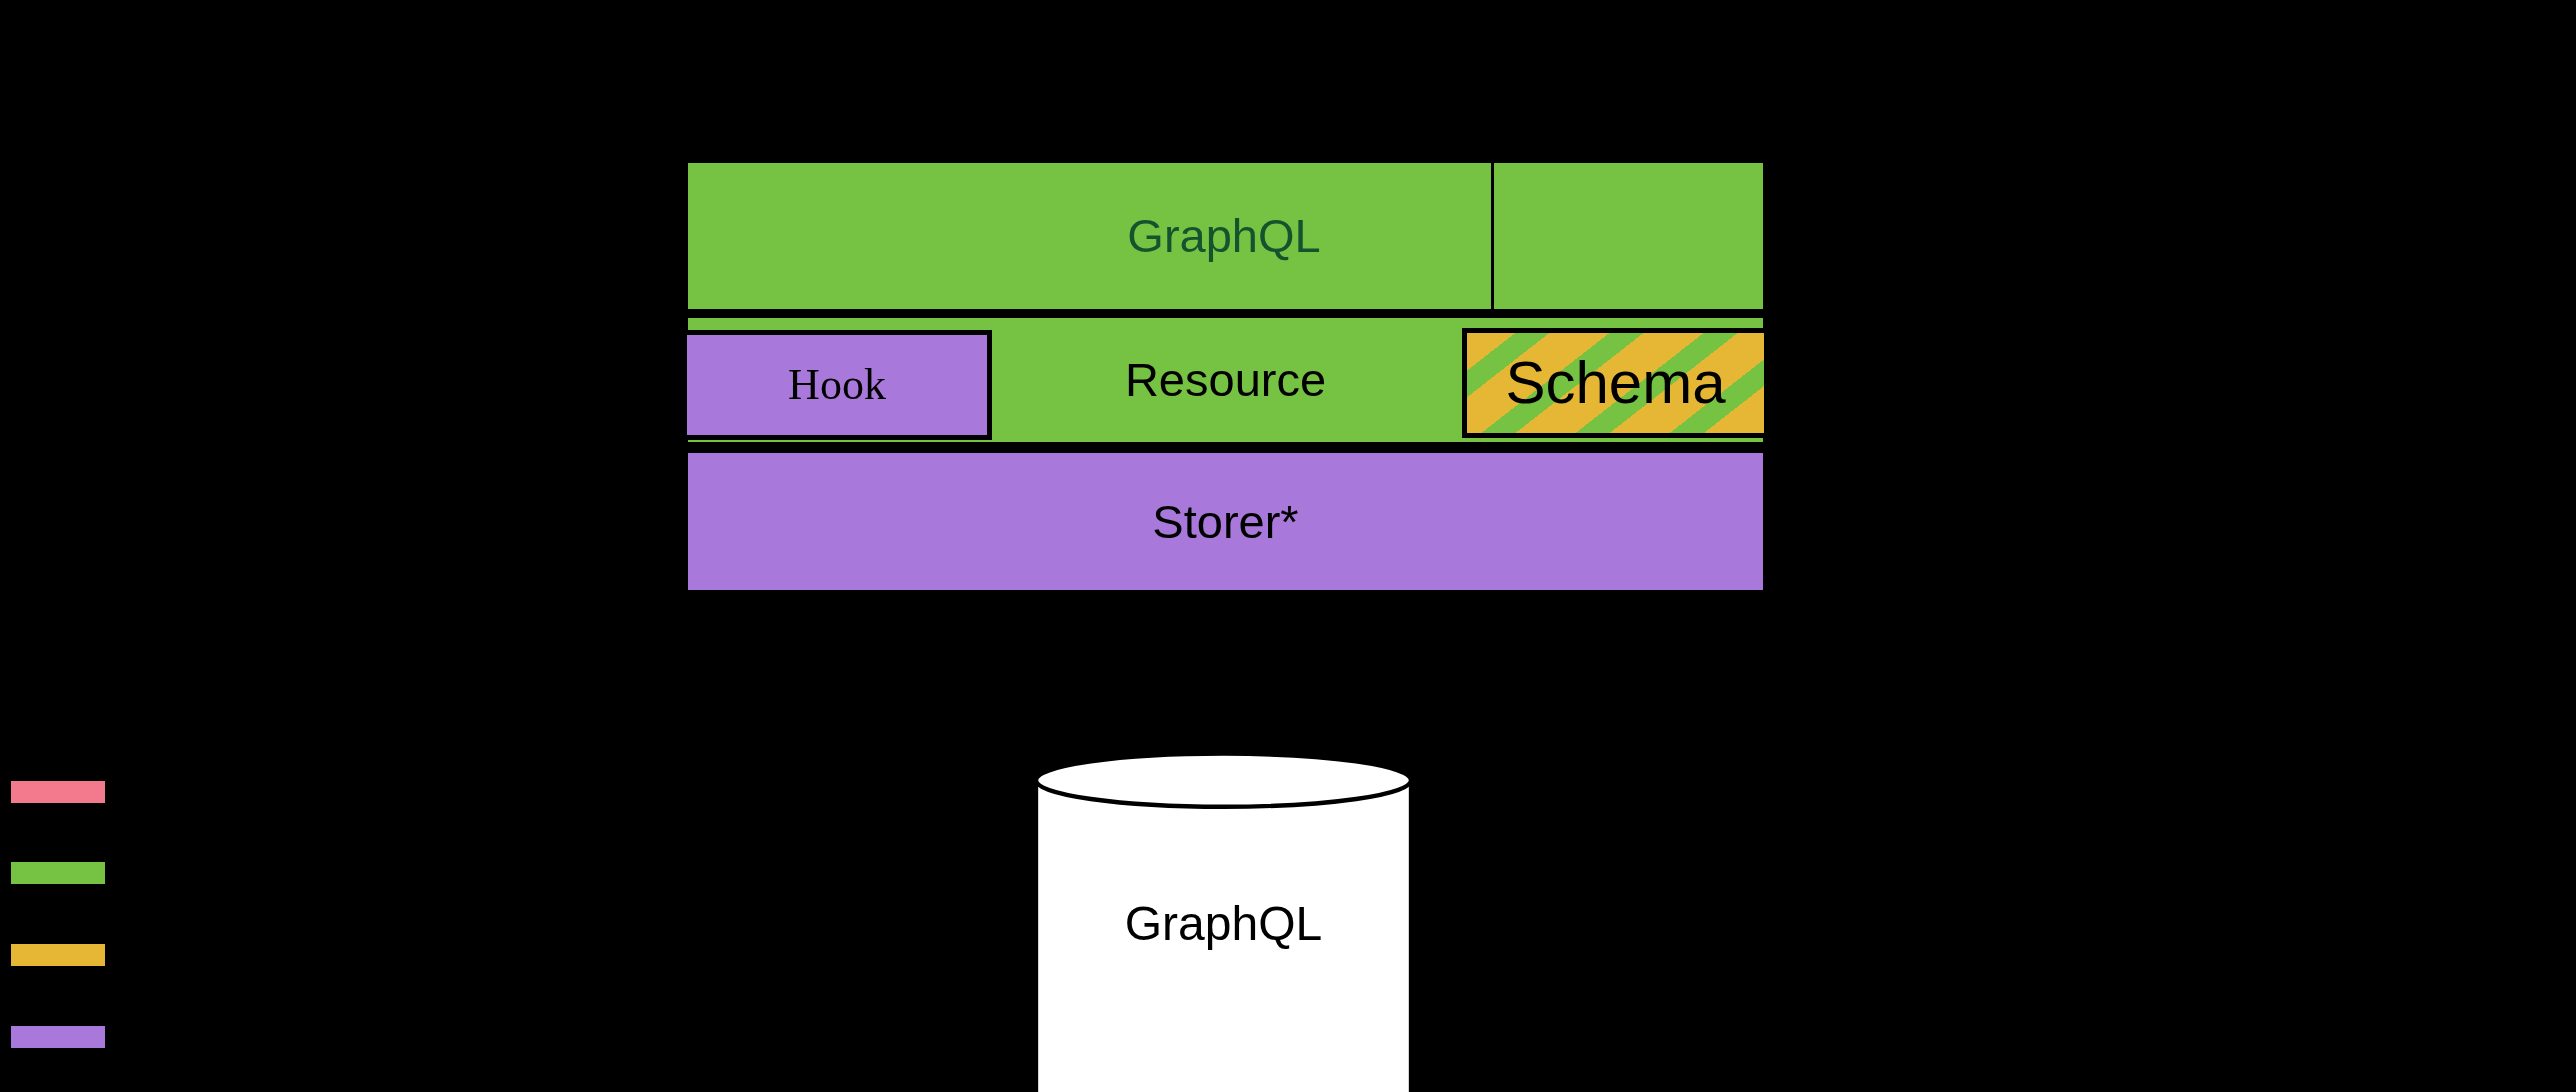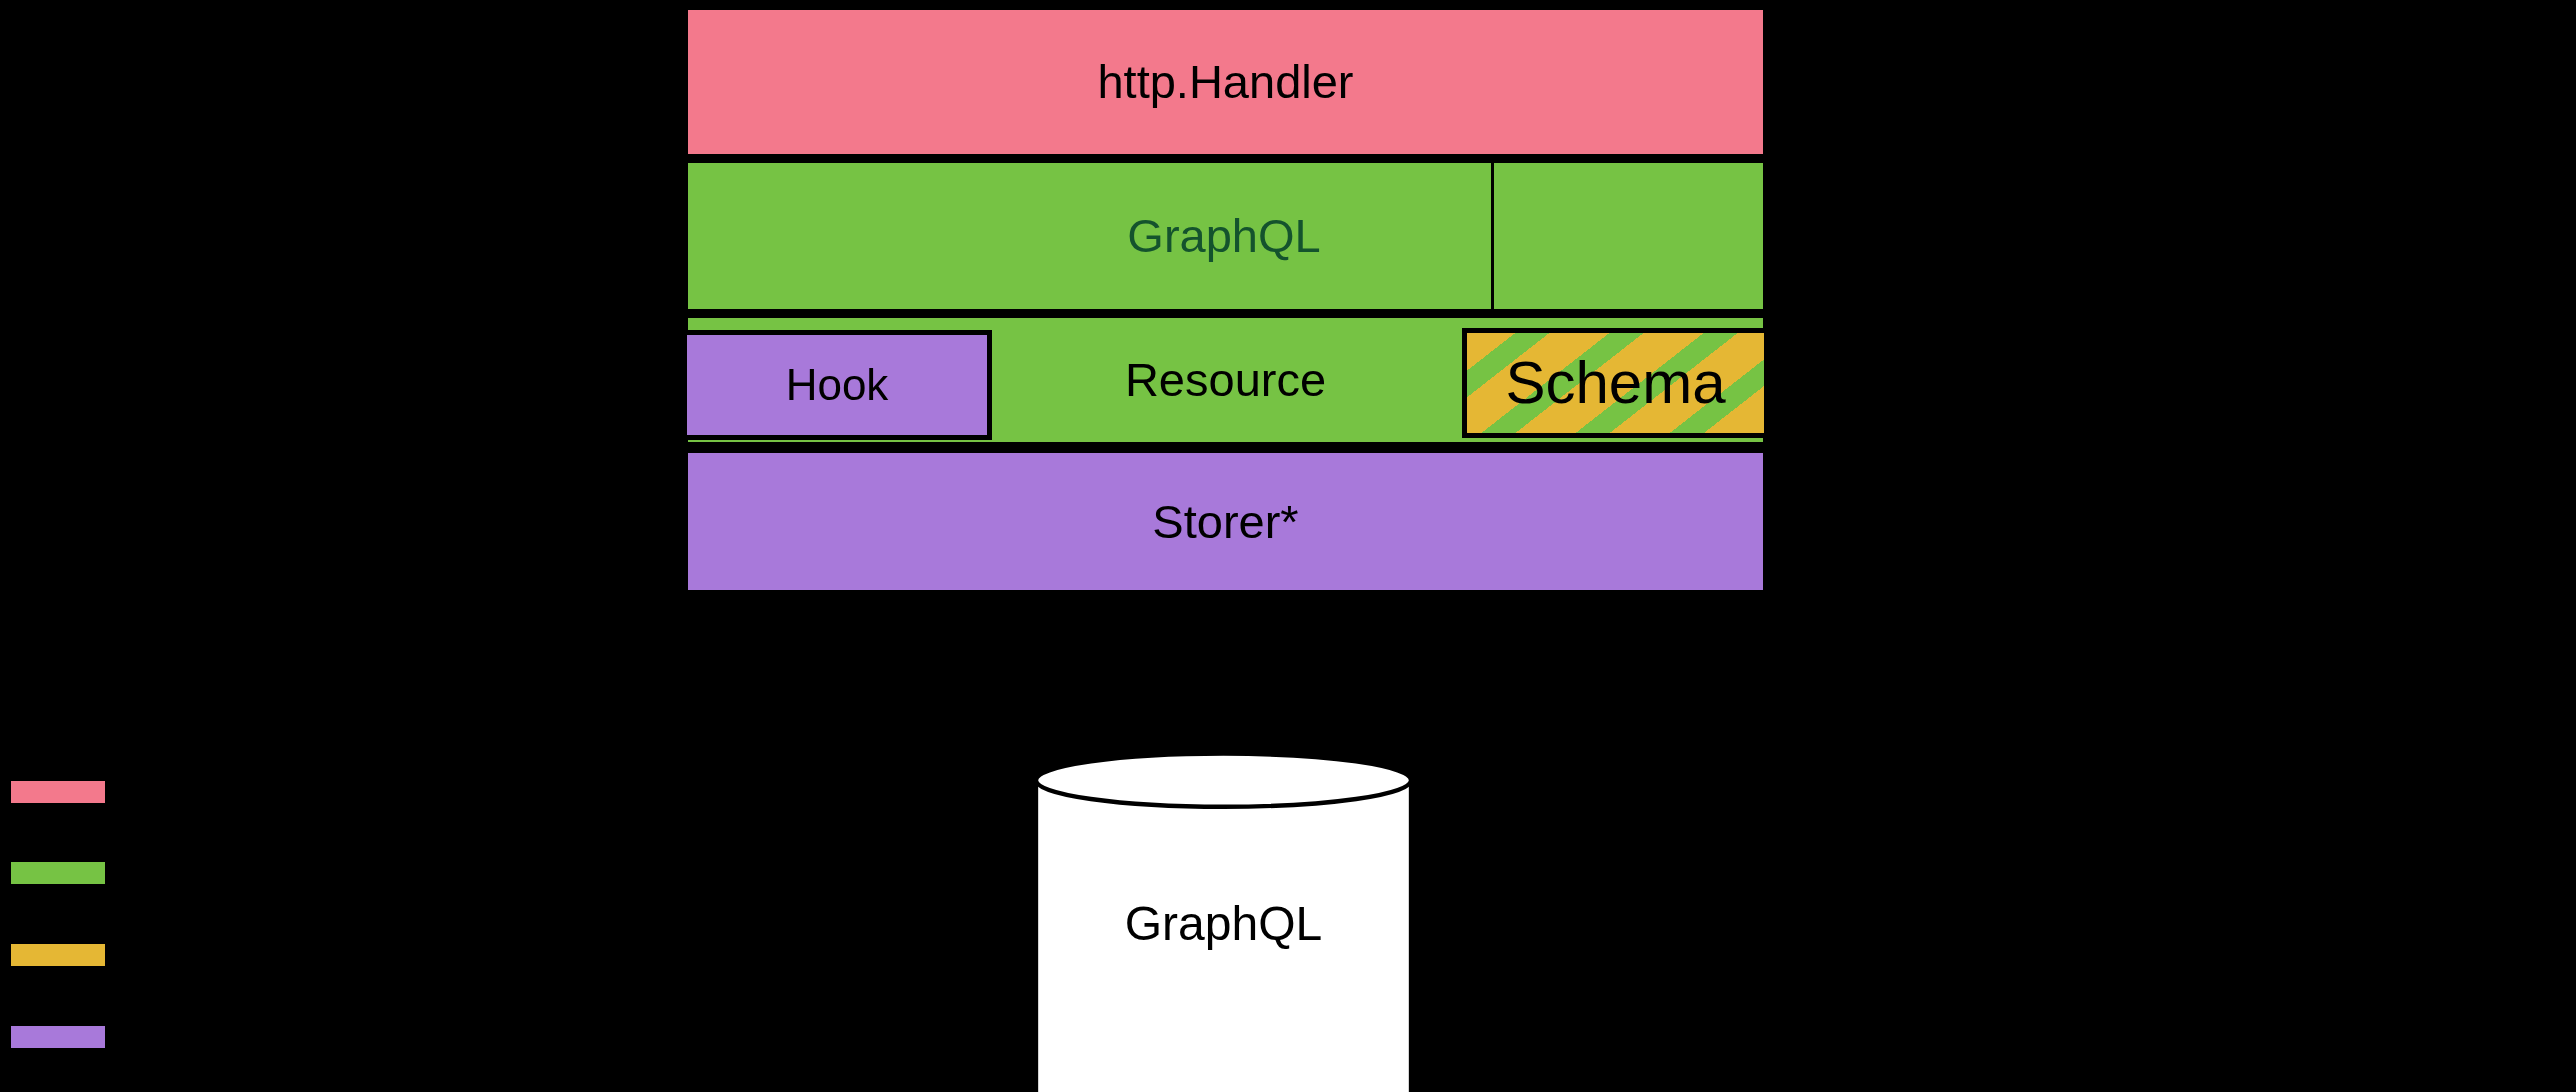--- a/index.html
+++ b/index.html
@@ -105,20 +105,21 @@
   }
 
   #hook-box {
     left: 0px;
     top: 326px;
     width: 310px;
     height: 110px;
     background: #A879DA;
     font-size: 44px;
     border-width: 5.3px;
+    font-family: Liberation Serif, serif;
   }
 
   #schema-box {
     left: 780px;
     top: 324px;
     width: 307px;
     height: 110px;
     font-size: 60px;
     border-width: 5.3px;
     background-color: #76C344;
@@ -188,23 +189,20 @@
     pointer-events: none;
   }
 </style>
 </head>
 <body>
 
 <div id="canvas">
 
   <div id="stack">
 
-    <div class="box" id="handler-band">
-      <span>http.Handler</span>
-    </div>
 
     <div class="box" id="api-band">
       <div class="half left">
         <span>GraphQL</span>
       </div>
     </div>
 
     <div class="box" id="resource-band">
       <div id="resource-label">
         <span>Resource</span>

